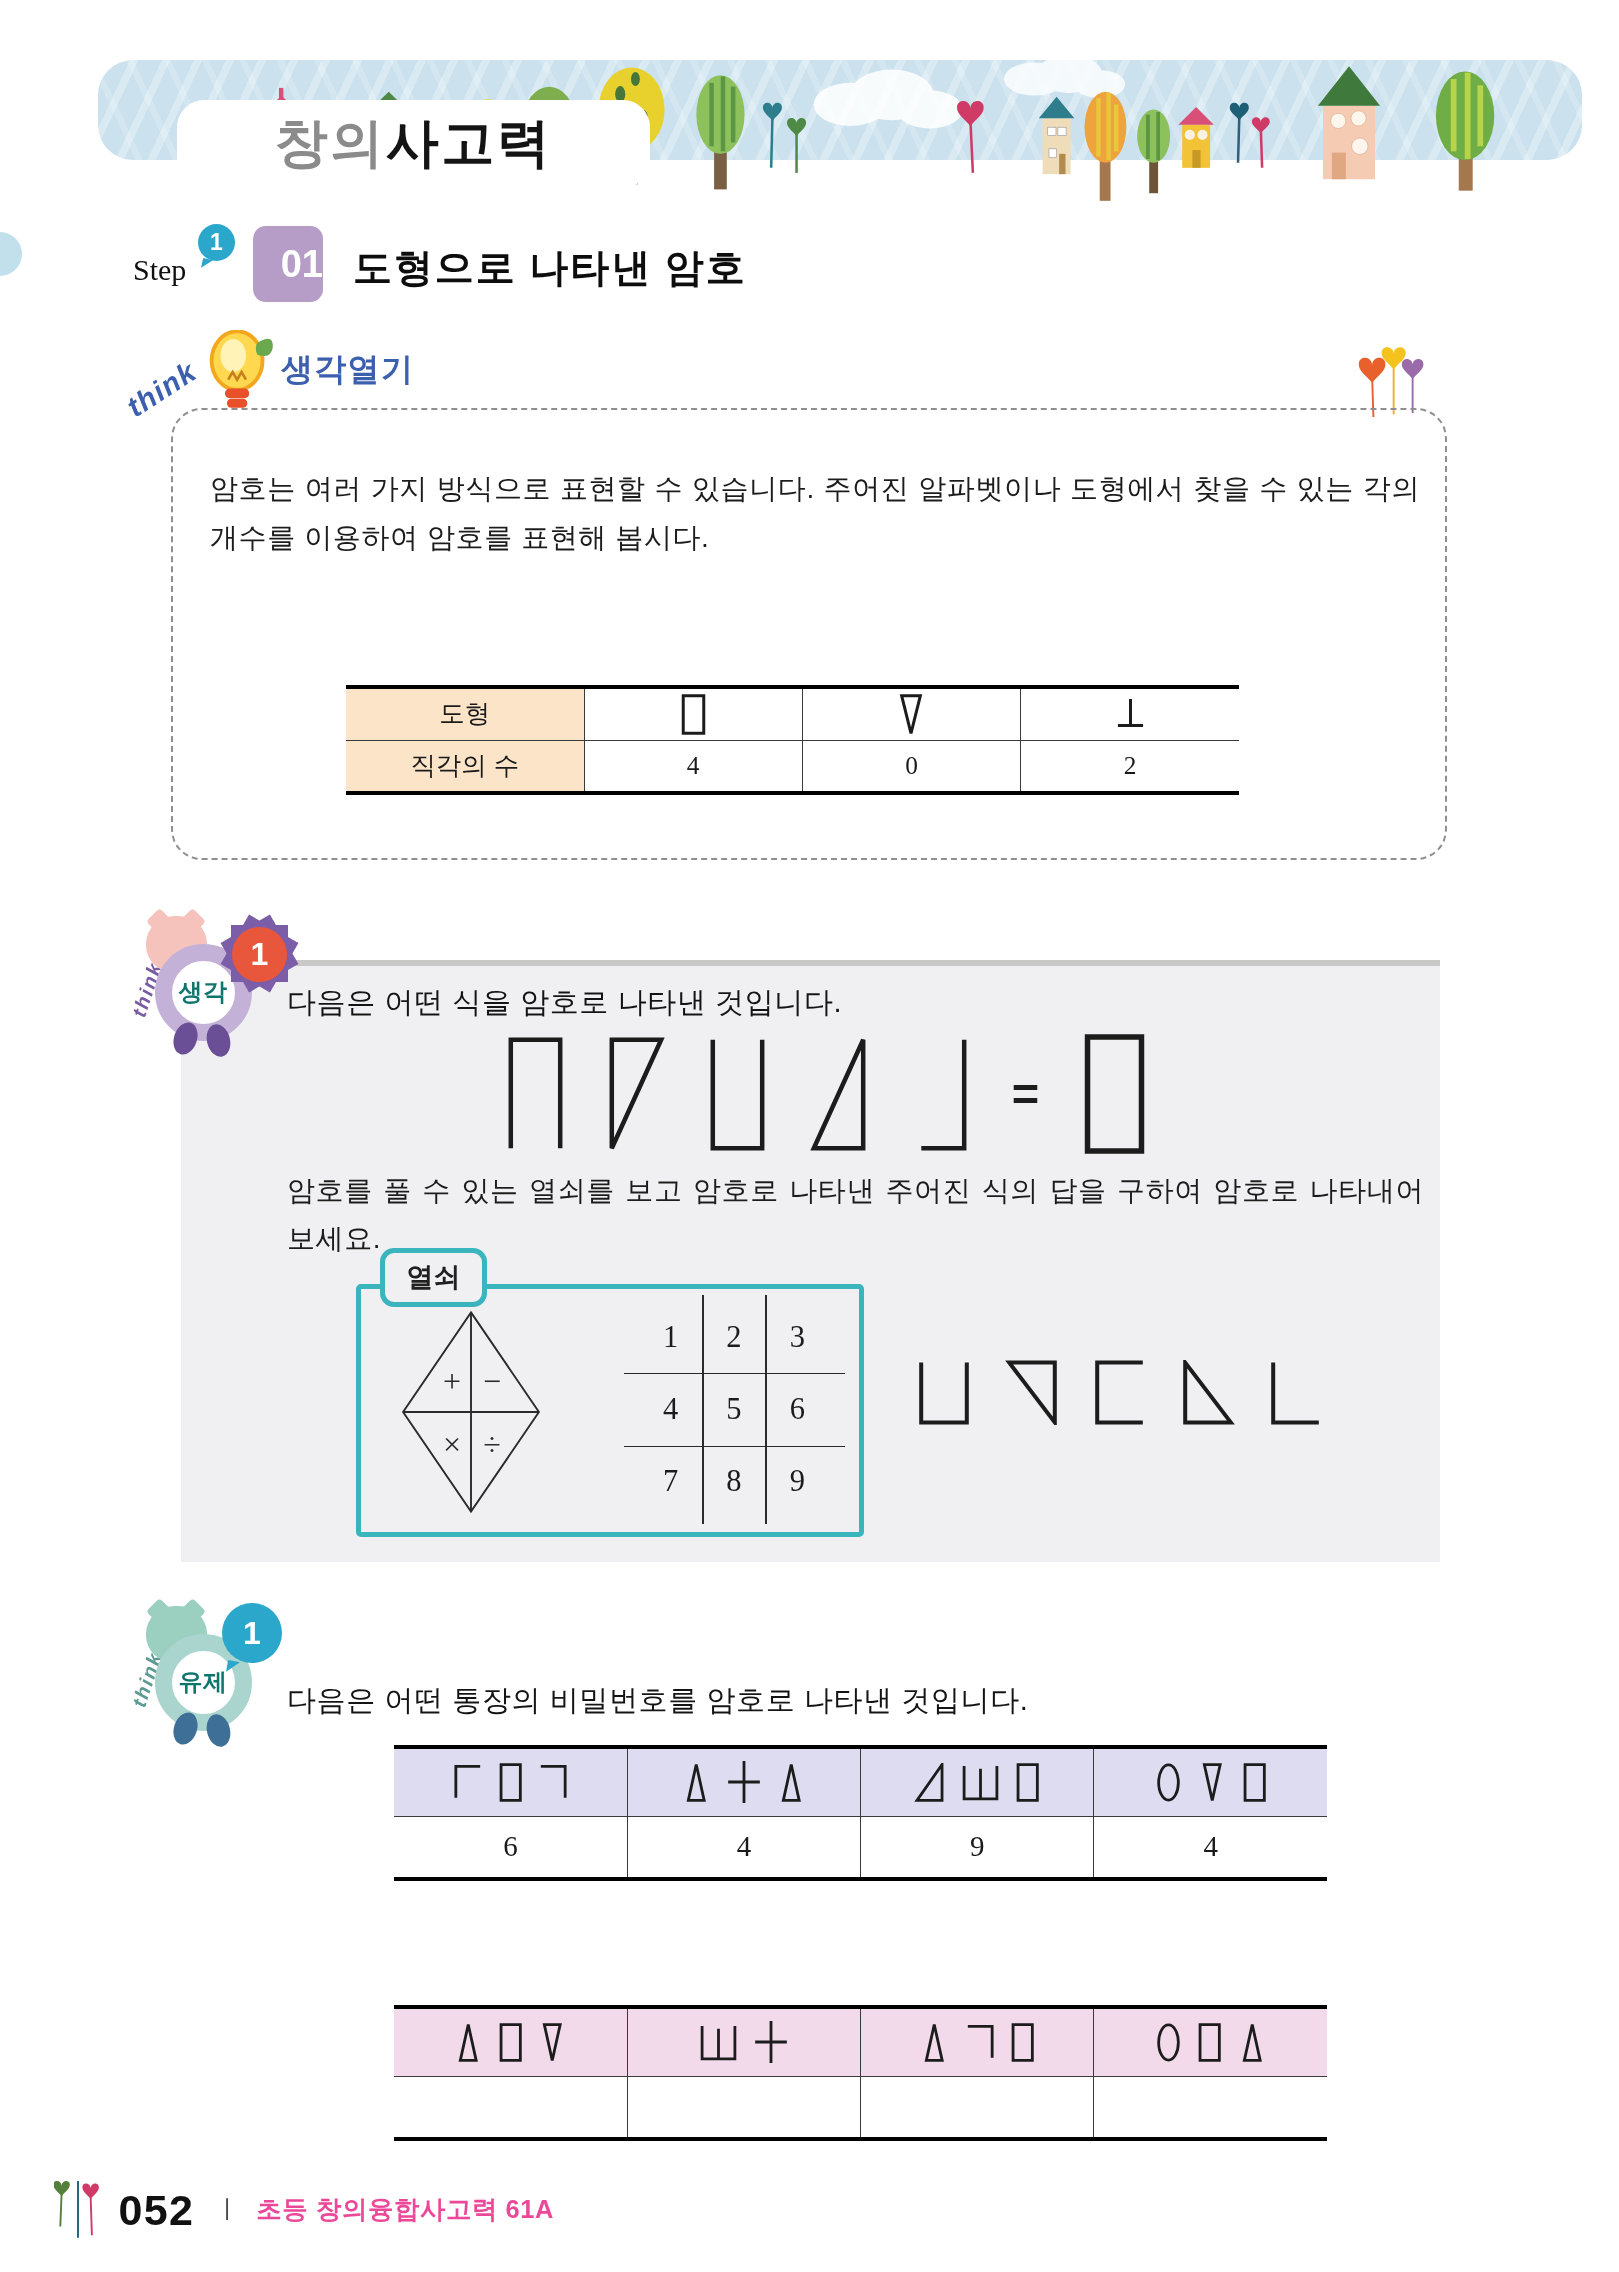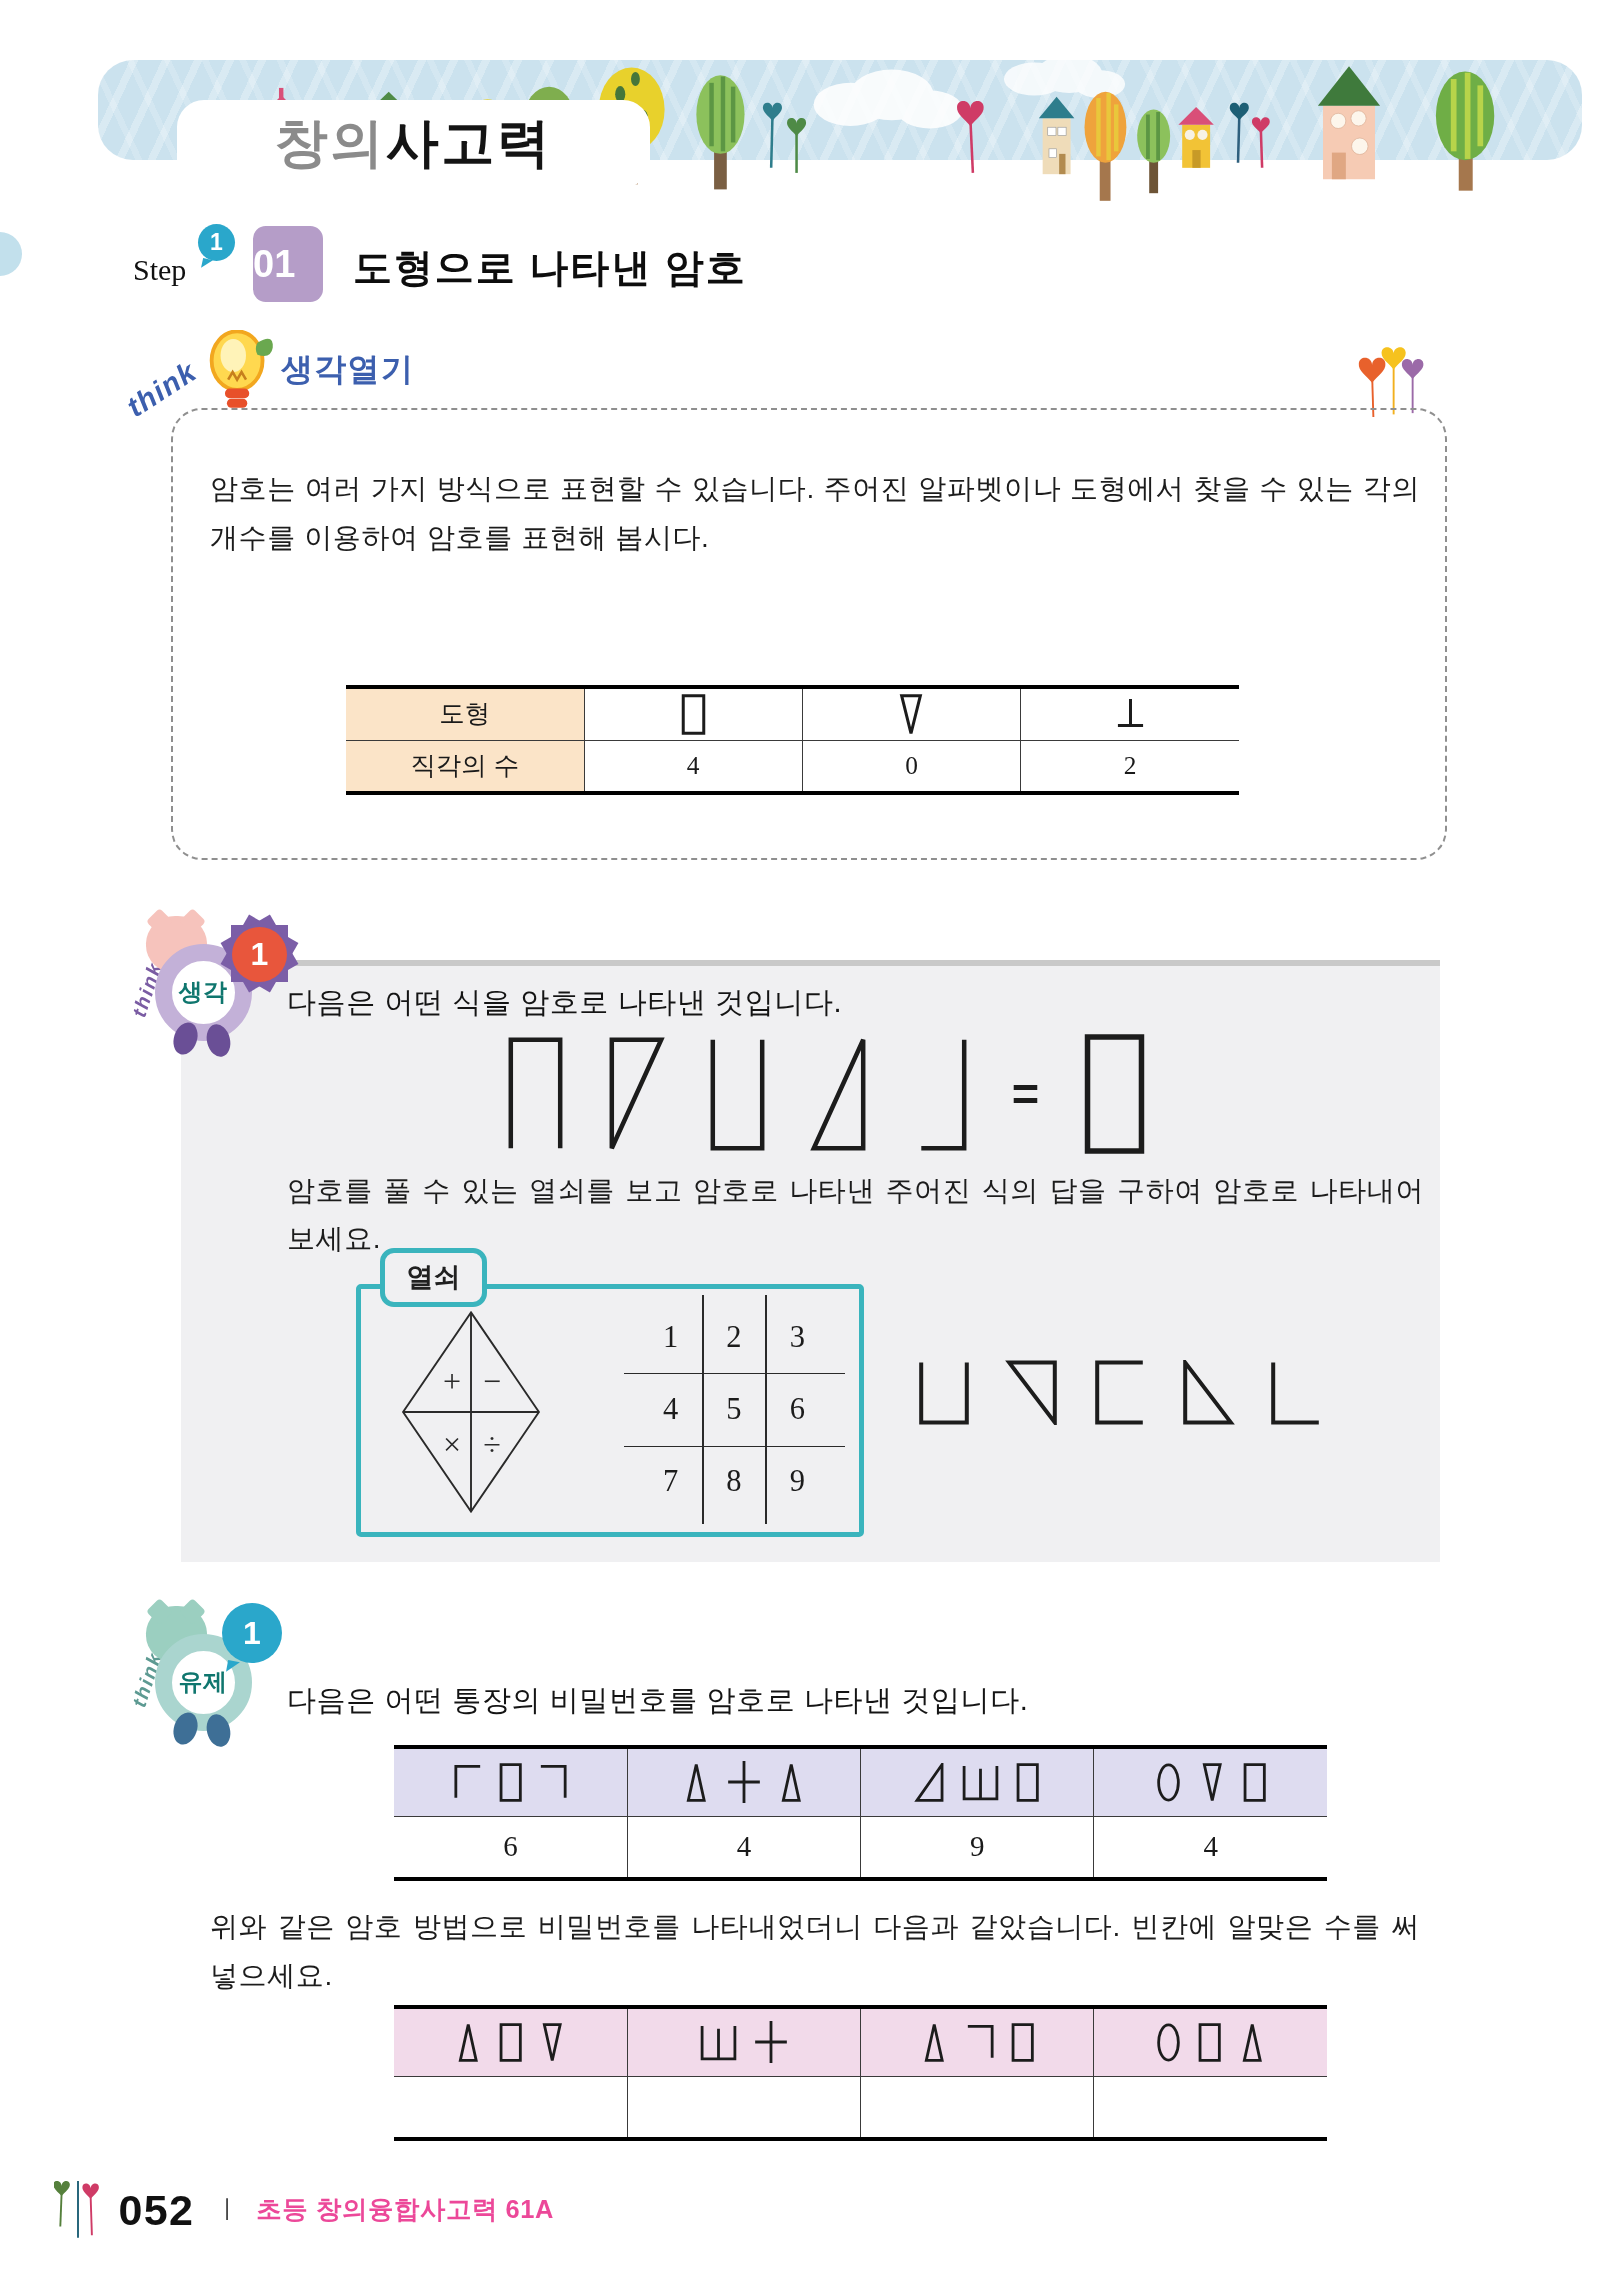--- a/index.html
+++ b/index.html
@@ -20,21 +20,21 @@
   .logo .lg2 { color:#141414; }
 
   
   .left-dot { position:absolute; left:-21.6px; top:232px; width:44px; height:44px; border-radius:50%; background:#c2e0ec; }
   .step-word { position:absolute; left:133px; top:253px; font-family:"Liberation Serif", serif; font-size:30px; color:#101010; }
   .step-badge { position:absolute; left:198px; top:224px; width:37px; height:37px; border-radius:50%;
     background:#2aa7cb; color:#fff; font-size:23px; font-weight:bold; display:flex; align-items:center; justify-content:center; }
   .step-badge::after{ content:""; position:absolute; left:3.8px; bottom:-7.6px; width:0; height:0;
     border-left:10.2px solid #2aa7cb; border-bottom:10.2px solid transparent; transform:rotate(12deg);}
   .unit-num { position:absolute; left:253px; top:226px; width:70px; height:76px; background:#b59dc8; border-radius:12.7px;
-    color:#fff; font-size:38px; font-weight:bold; display:flex; align-items:center; justify-content:flex-start; }
+    color:#fff; font-size:38px; font-weight:bold; display:flex; align-items:center; justify-content:flex-end; }
   .unit-title { position:absolute; left:353px; top:241px; font-size:39px; font-weight:900; letter-spacing:1.9px; color:#0d0d0d; }
 
   
   .think-script { font-style:italic; font-weight:bold; letter-spacing:1.3px; }
   .to-think { position:absolute; left:124px; top:373px; font-size:29px; color:#3c5fae; transform:rotate(-33deg); }
   .to-bulb { position:absolute; left:204px; top:330px; }
   .to-label { position:absolute; left:281px; top:348px; font-size:32px; font-weight:900; color:#3c5fae; letter-spacing:1.3px;}
   .corner-flowers { position:absolute; left:1358px; top:346px; }
 
   .dashed-box { position:absolute; left:171px; top:408px; width:1276px; height:452px;
@@ -562,21 +562,20 @@
     </tr>
     <tr class="valrow">
       <td class="serifnum">6</td>
       <td class="serifnum">4</td>
       <td class="serifnum">9</td>
       <td class="serifnum">4</td>
     </tr>
   </tbody>
     </table>
 
-  <p class="p2-instr">위와 같은 암호 방법으로 비밀번호를 나타내었더니 다음과 같았습니다. 빈칸에 알맞은 수를 써넣으세요.</p>
 
   <table class="ptable t-code t-code2">
     <tbody>
         <tr class="symrow">
       <td>
             <div class="sym">
               <svg viewBox="0 0 100 100" preserveAspectRatio="none" class="shape shape-triangle-up">
                 <path d="M50,4 L76,96 L24,96 Z"></path>
               </svg>
               <svg viewBox="0 0 100 100" preserveAspectRatio="none" class="shape shape-rect">

